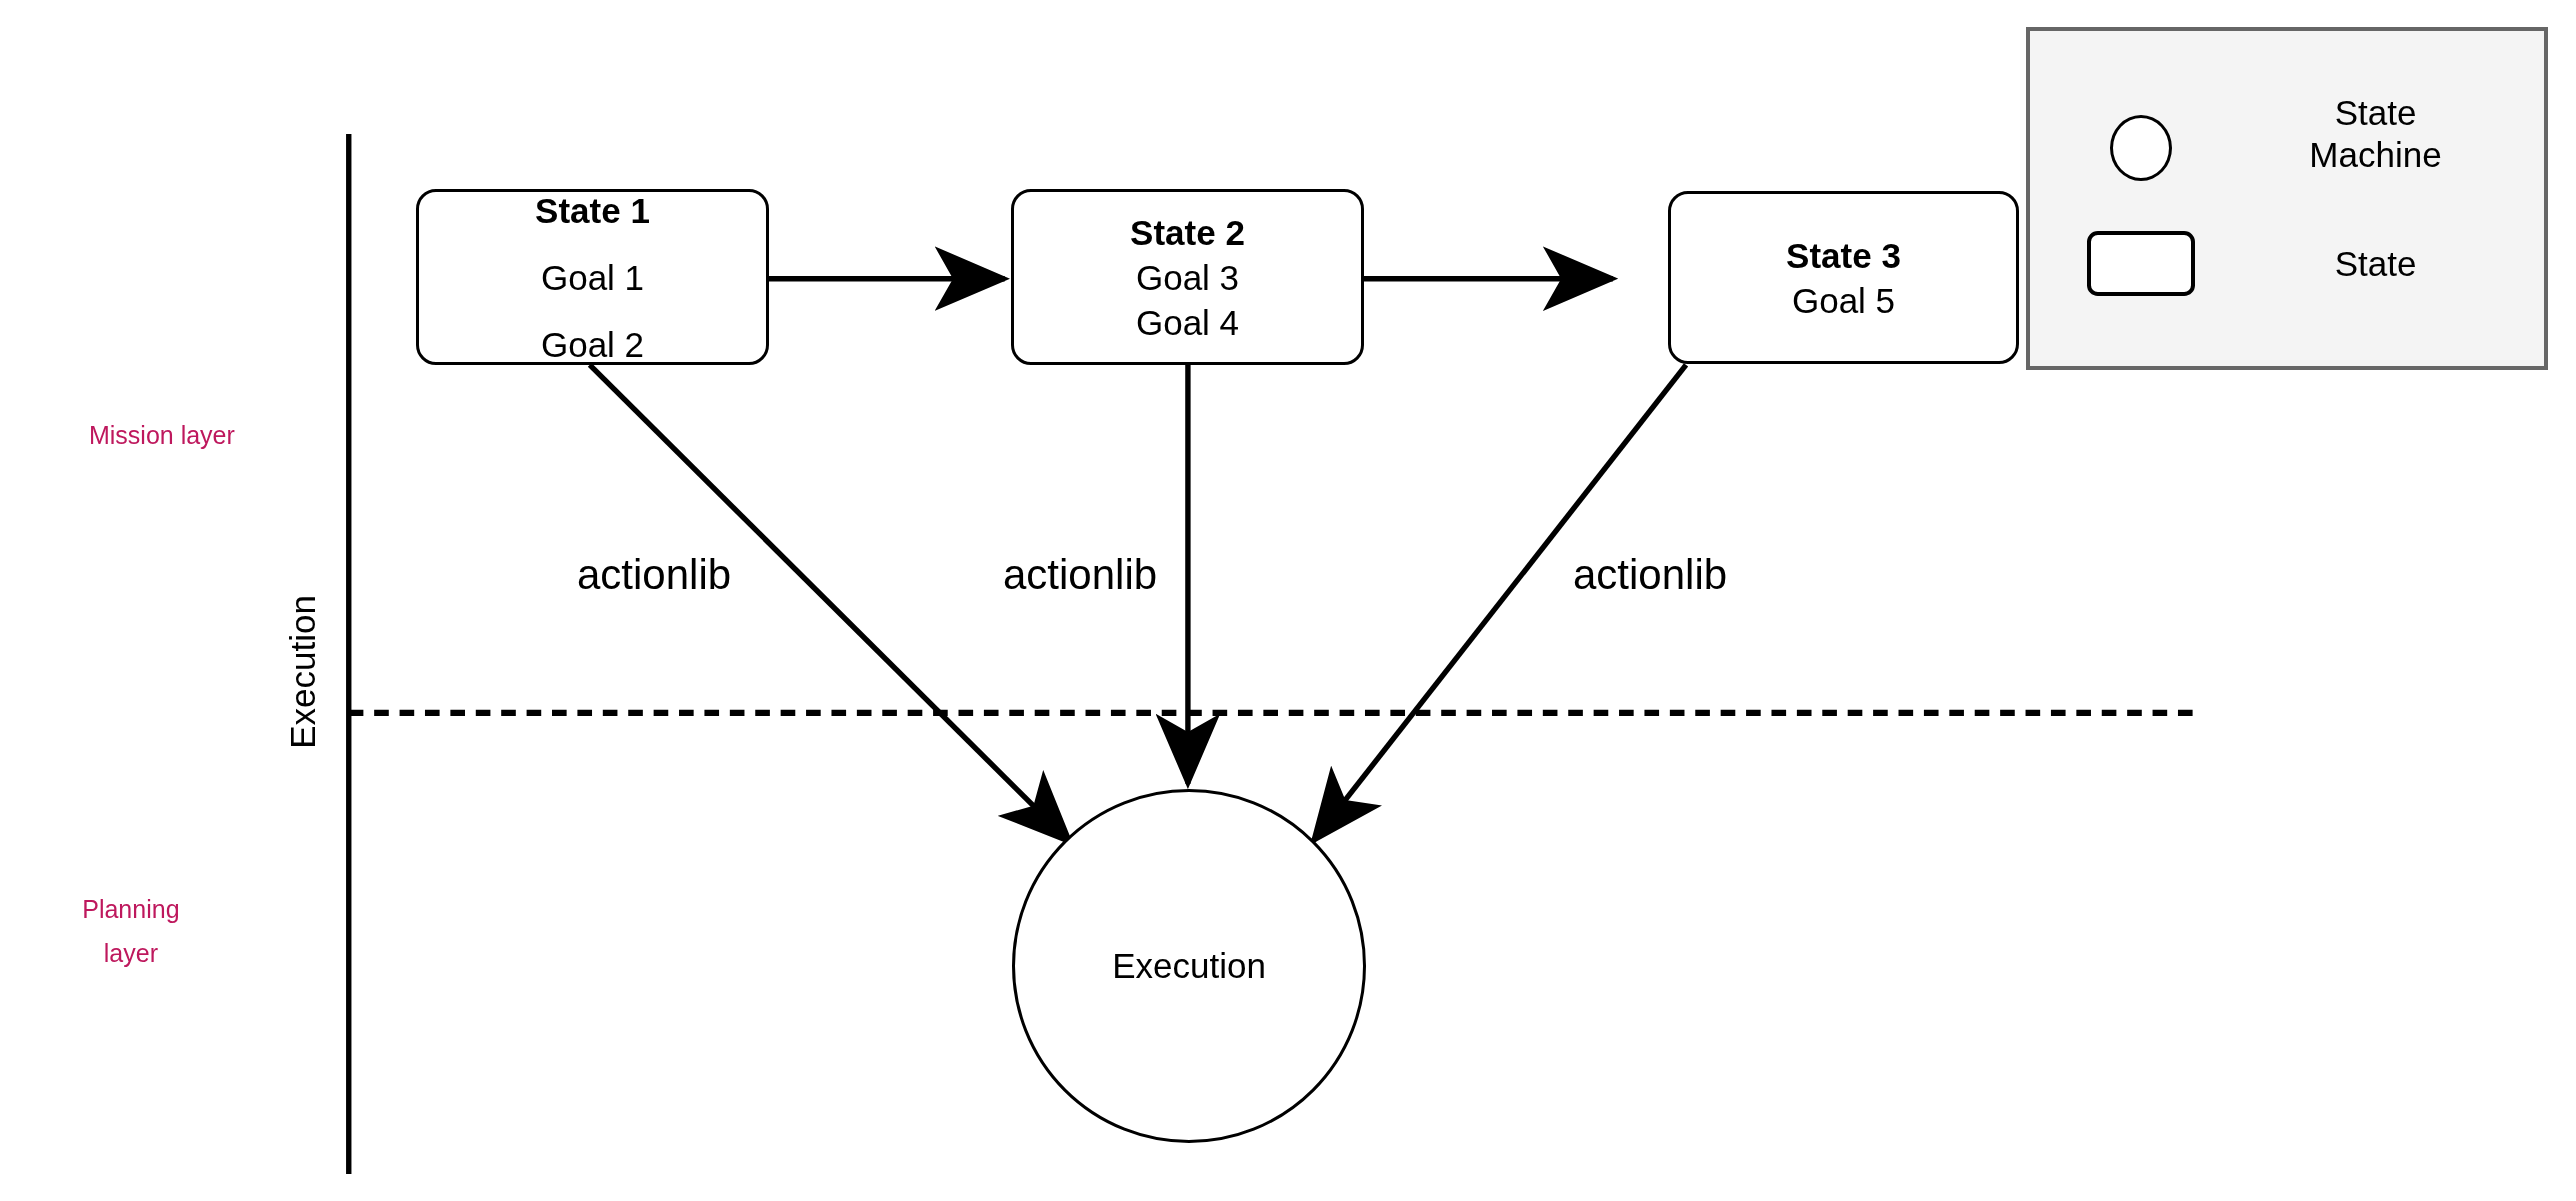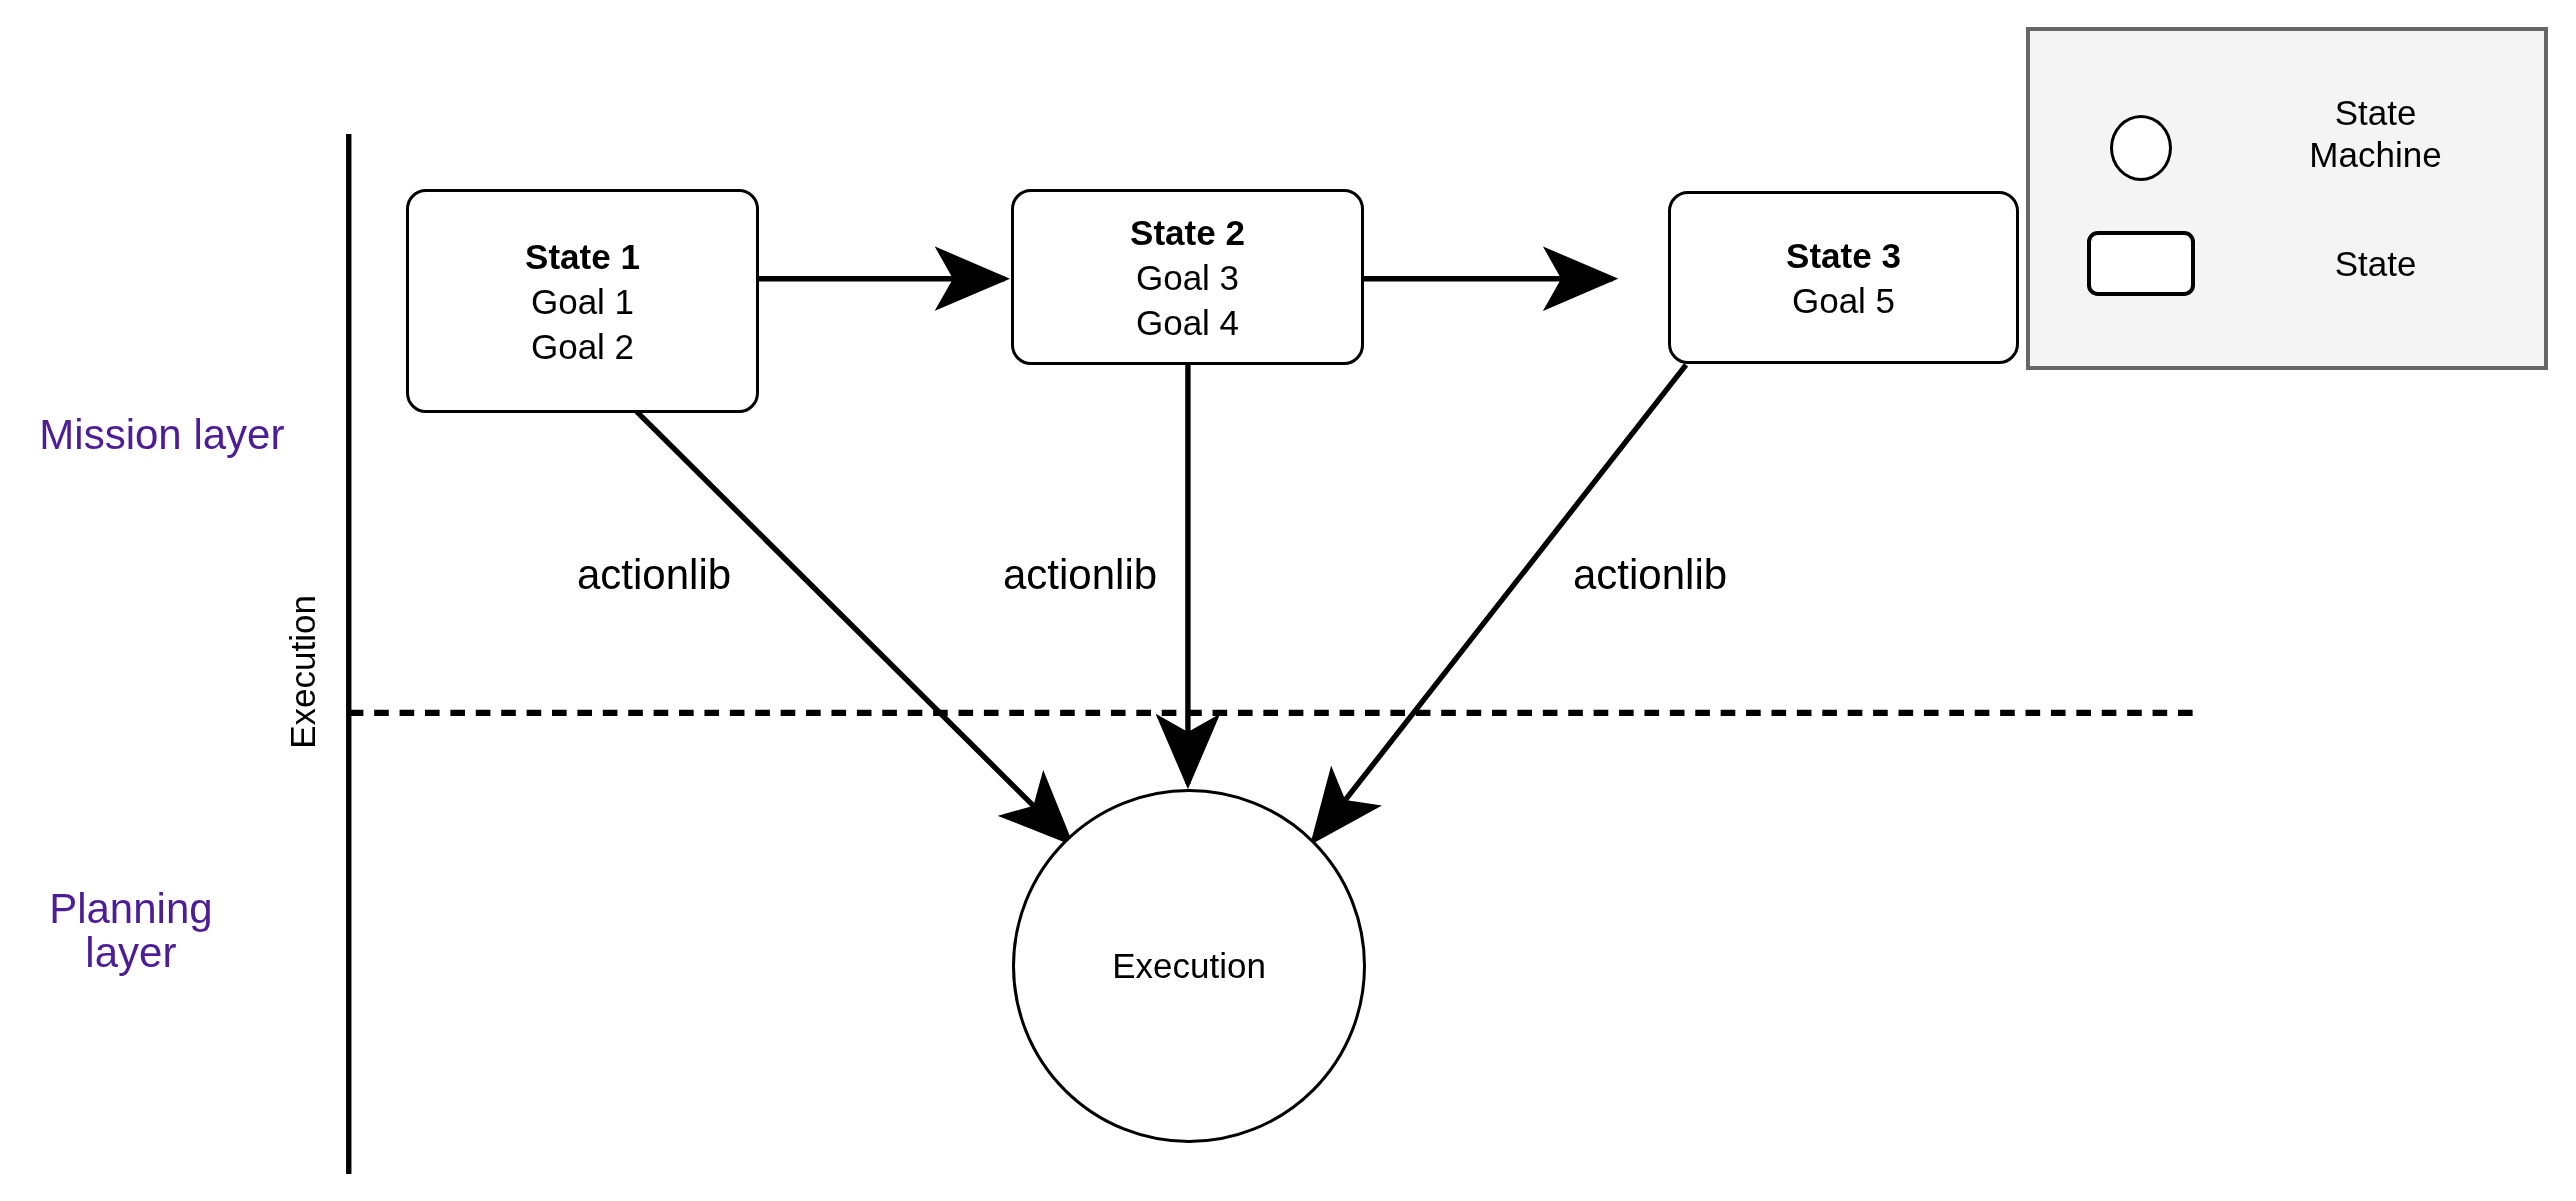--- a/index.html
+++ b/index.html
@@ -19,23 +19,23 @@
   #canvas {
     position: absolute;
     left: 0;
     top: 0;
     width: 2576px;
     height: 1201px;
   }
 
   .layer-text {
     position: absolute;
-    font-size: 42px;
+    font-size: 25px;
     line-height: 44px;
-    color: #4c1d95;
+    color: #be185d;
     white-space: pre-line;
     text-align: center;
   }
 
   #mission-layer-label {
     left: 15.4px;
     top: 413px;
     width: 293px;
   }
 
@@ -65,21 +65,21 @@
     background: #ffffff;
     display: flex;
     flex-direction: column;
     align-items: center;
     justify-content: center;
     font-size: 35px;
     line-height: 45px;
   }
   .state-box .st-title { font-weight: bold; }
 
-  #state-box-1 { left: 406px; top: 189px; width: 353px; height: 224px; }
+  #state-box-1 { left: 416px; top: 189px; width: 353px; height: 176px; gap: 22px; }
   #state-box-2 { left: 1011px; top: 189px; width: 353px; height: 176px; }
   #state-box-3 { left: 1621px; top: 191px; width: 351px; height: 173px; margin-left: 47px; }
 
   #executor-node {
     position: absolute;
     left: 1012px;
     top: 789px;
     width: 354px;
     height: 354px;
     box-sizing: border-box;

